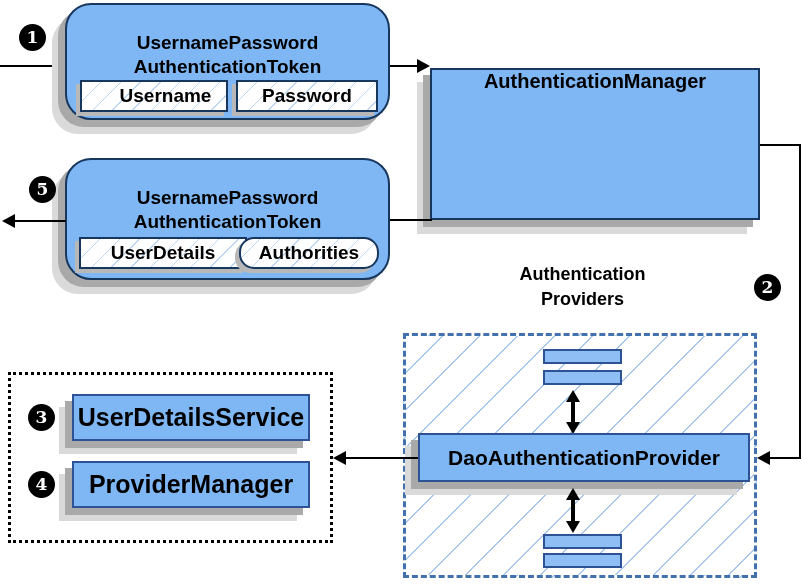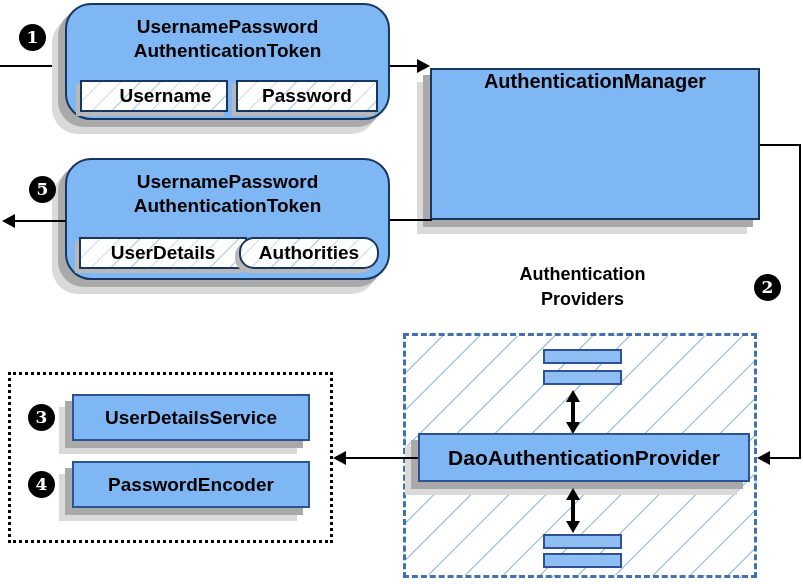--- a/index.html
+++ b/index.html
@@ -42,21 +42,21 @@
   }
   
   .token-box{
     position:absolute;width:325px;background:var(--box-fill);
     border:2px solid var(--box-border-dark);border-radius:26px;
     box-shadow:-7px 7px 0 var(--shadow-dark),-13px 14px 0 var(--shadow-light);
     box-sizing:border-box;
   }
   .token-title{
     text-align:center;font-weight:bold;font-size:19px;line-height:24px;
-    color:#000;padding-top:10px;
+    color:#000;padding-top:26px;
   }
   .field-box{
     position:absolute;height:32px;box-sizing:border-box;
     background:
       repeating-linear-gradient(135deg,rgba(255,255,255,0) 0 13px,var(--hatch-line-light) 13px 14px),
       #ffffff;
     border:2px solid var(--box-border-dark);
     box-shadow:-4px 4px 0 #b8b8b8;
     display:flex;align-items:center;justify-content:center;
     font-weight:bold;font-size:19px;color:#000;
@@ -101,21 +101,21 @@
   }
   .services-container{
     position:absolute;left:8px;top:372px;width:325px;height:171px;box-sizing:border-box;
     border:3px dotted #000000;background:transparent;
   }
   .service-box{
     position:absolute;left:72px;width:238px;height:47px;box-sizing:border-box;
     background:var(--box-fill);border:2px solid var(--box-border-blue);
     box-shadow:-7px 7px 0 var(--shadow-dark),-13px 13px 0 var(--shadow-light);
     display:flex;align-items:center;justify-content:center;
-    font-weight:bold;font-size:19px;color:#000;
+    font-weight:bold;font-size:25px;color:#000;
   }
 </style>
 </head>
 <body>
 
 <div id="canvas">
 
   <div class="hline" style="left:0;top:65px;width:66px;"></div>
   <div class="badge" style="left:19px;top:24px;">1</div>
 
@@ -179,15 +179,15 @@
   <div class="mini-bar" style="left:543px;top:534px;"></div>
   <div class="mini-bar" style="left:543px;top:553px;"></div>
 
   <div class="hline" style="left:344px;top:457px;width:74px;"></div>
   <div class="arrow-left" style="left:333px;top:451px;"></div>
 
   <div class="services-container"></div>
   <div class="badge" style="left:28px;top:404px;">3</div>
   <div class="service-box" style="top:394px;">UserDetailsService</div>
   <div class="badge" style="left:28px;top:471px;">4</div>
-  <div class="service-box" style="top:461px;">PasswordEncoder</div>
+  <div class="service-box" style="top:461px;">ProviderManager</div>
 
 </div>
 
 </body></html>

